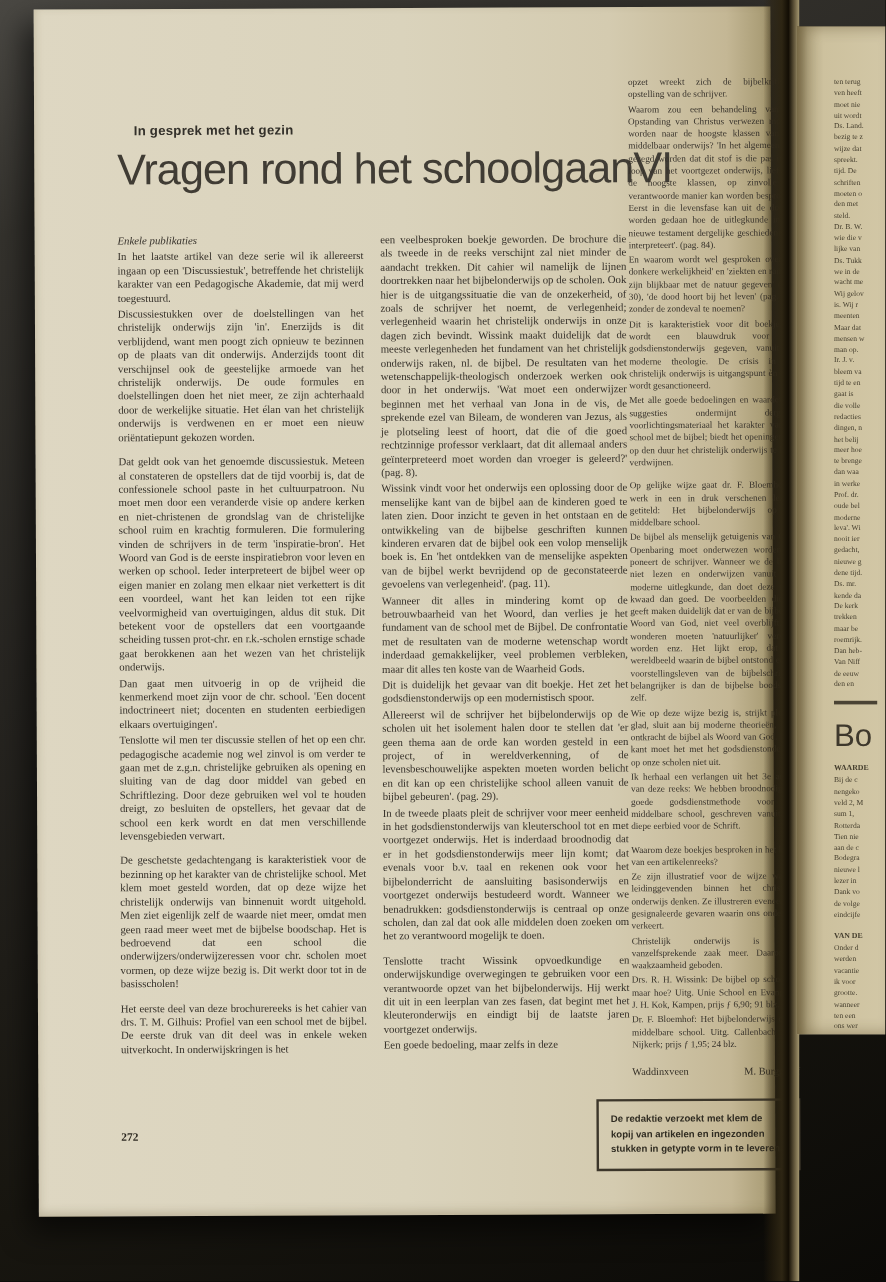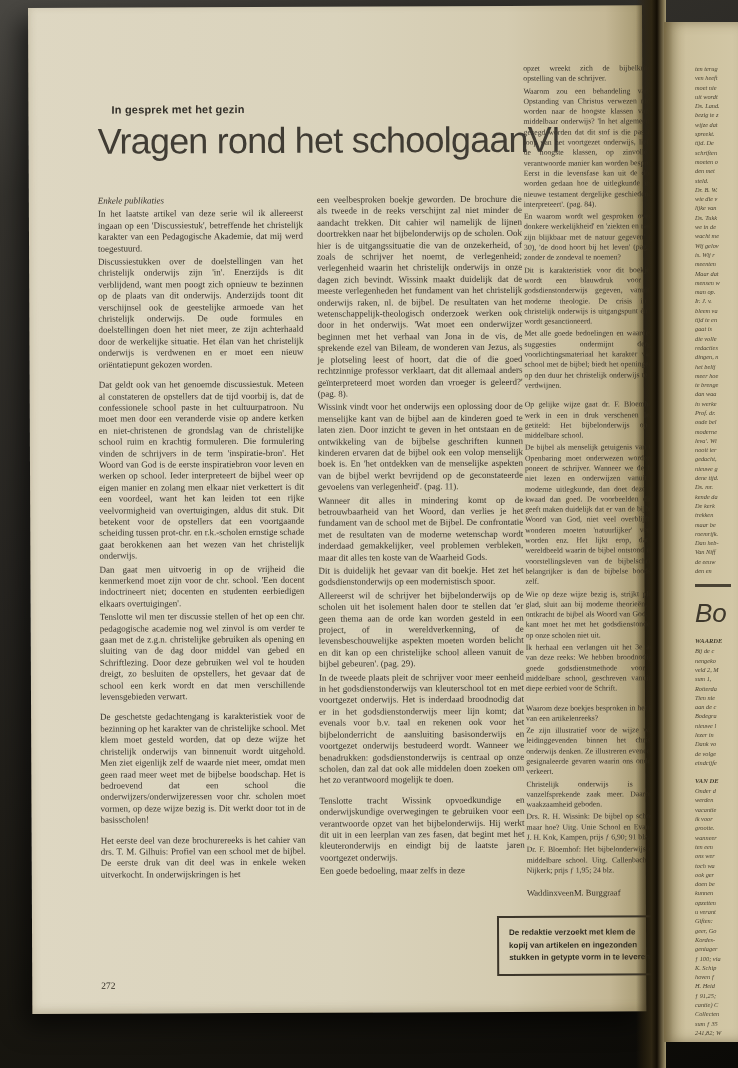--- a/index.html
+++ b/index.html
@@ -29,45 +29,44 @@
     font-size:36px;line-height:40px;color:#403c34;letter-spacing:-.8px;white-space:nowrap;
   }
   .cols12{position:absolute;left:69px;top:188px;width:424px;display:flex;gap:14px;}
   .colA{width:205px;}
   .body-text p{margin:0 0 2px 0;font-size:9px;line-height:11.4px;text-align:justify;color:#36312a;}
   .body-text p.gap{margin-top:9px;}
   .lead-in{font-style:italic;}
   .col3{position:absolute;left:495px;top:58px;width:140px;}
   .col3 p{font-size:7.7px;line-height:10.3px;}
   .signature{
-    display:flex;
+    display:flex;justify-content:space-between;
     margin-top:12px;font-size:8.6px;color:#332e25;
   }
   .notice{
     margin-top:18px;margin-left:-30px;width:146px;
     border:2px solid #3c362a;padding:9px 10px;
     font-family:"Liberation Sans",sans-serif;font-weight:bold;
     font-size:8px;line-height:12.5px;color:#2f2b21;text-align:left;
   }
   .page-num{
-    position:absolute;left:69px;top:973px;
-    font-weight:normal;font-size:9.5px;color:#2c2820;text-align:right;
+    position:absolute;left:69px;top:936px;
+    font-weight:bold;font-size:9.5px;color:#2c2820;text-align:right;
   }
   
   .spine{
     position:absolute;left:636px;top:0;width:30px;height:1068px;
     background:linear-gradient(90deg,rgba(25,18,6,0) 0%,rgba(45,35,15,.45) 22%,#2d2513 52%,#120d04 70%,#6b5f42 88%,#a3966f 100%);
   }
   
   .page-right{
-    position:absolute;left:664px;top:22px;width:74px;height:1020px;
+    position:absolute;left:664px;top:22px;width:74px;height:840px;
     background:linear-gradient(90deg,#998c66 0%,#c0b48f 12%,#cdc19e 30%,#d2c7a6 100%);
     box-shadow:inset 8px 0 12px rgba(70,55,25,.45);
     overflow:hidden;
-    font-style:italic;
   }
   .rp{position:absolute;left:31px;top:42px;width:43px;color:#443d2d;}
   .frag{font-size:6.3px;line-height:9.3px;white-space:nowrap;overflow:hidden;}
   .rp-rule{width:36px;border-top:3px solid #4a4334;margin:9px 0 12px 0;}
   .rp-big{
     font-family:"Liberation Sans",sans-serif;font-size:26px;line-height:28px;
     color:#3e382c;margin:0 0 8px 0;white-space:nowrap;
   }
   .rp-sub{font-size:6.5px;font-weight:bold;margin:10px 0 2px 0;white-space:nowrap;overflow:hidden;}
 </style>

